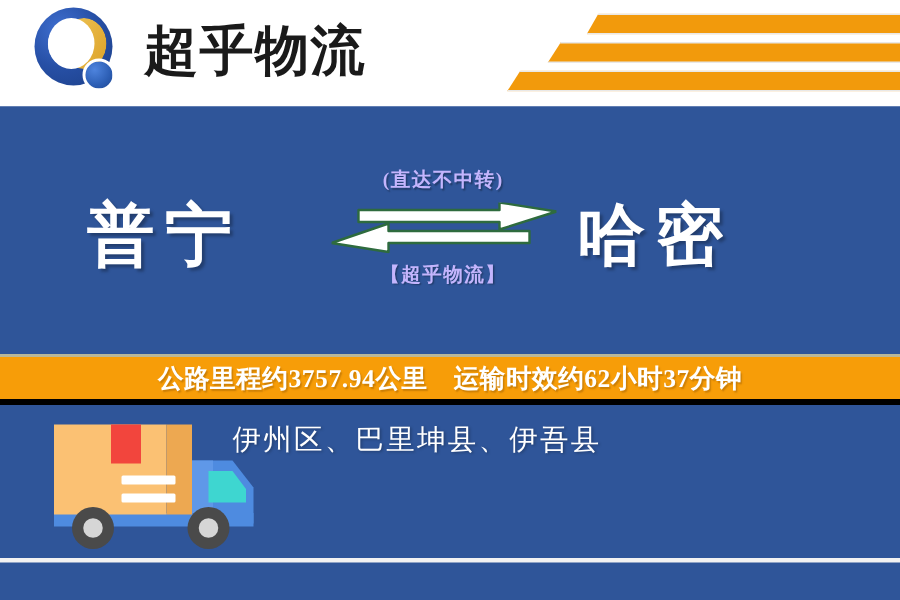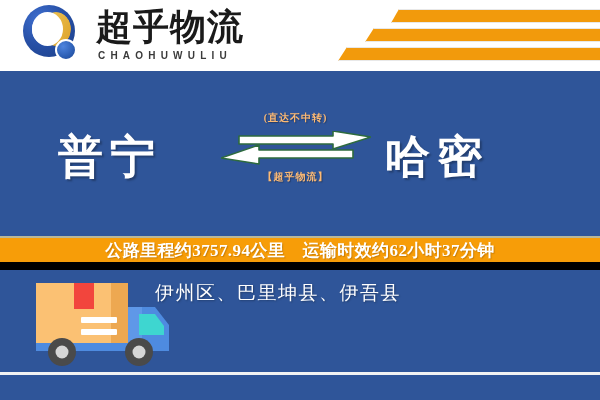--- a/index.html
+++ b/index.html
@@ -143,44 +143,44 @@
   .city.dest   { left: 385px; }
 
   .mid {
     position: absolute;
     left: 218px; top: 40px;
     width: 155px;
     text-align: center;
   }
   .mid-top, .mid-bot {
     font-family: "Liberation Serif", "DejaVu Serif", serif;
-    font-size: 10px;
-    font-weight: bold;
-    color: #fdba74;
+    font-size: 13px;
+    font-weight: bold;
+    color: #c4b5fd;
     letter-spacing: 1px;
     white-space: nowrap;
     text-shadow: 1px 1px 1px rgba(0,0,0,0.3);
   }
   .mid-bot { margin-top: 5px; }
   .arrow-wrap {
     position: relative;
     width: 150px;
     height: 34px;
     margin: 6px auto 0 auto;
   }
   .arrow-wrap svg { display: block; }
 
   
   .infobar {
     position: absolute;
     left: 0; top: 236px;
     width: 600px; height: 34px;
     background: #F79D08;
     border-top: 2px solid #B8B79A;
-    border-bottom: 8px solid #000000;
+    border-bottom: 4px solid #000000;
     box-sizing: border-box;
     display: flex;
     align-items: center;
     justify-content: center;
   }
   .infobar-text {
     font-family: "Liberation Serif", "DejaVu Serif", serif;
     font-size: 17px;
     font-weight: bold;
     color: #ffffff;
@@ -230,21 +230,20 @@
     <div class="logo-block">
       <div class="logo-mark">
         <div class="ring"></div>
         <div class="inner-white"></div>
         <div class="crescent"></div>
         <div class="crescent-cut"></div>
         <div class="dot"></div>
       </div>
       <div class="logo-text">
         <div class="logo-cn">超乎物流</div>
-        <div class="logo-py">CHAOHUWULIU</div>
       </div>
     </div>
 
     <div class="stripes">
       <div class="stripe s1"></div>
       <div class="stripe s2"></div>
       <div class="stripe s3"></div>
     </div>
 
   </div>

